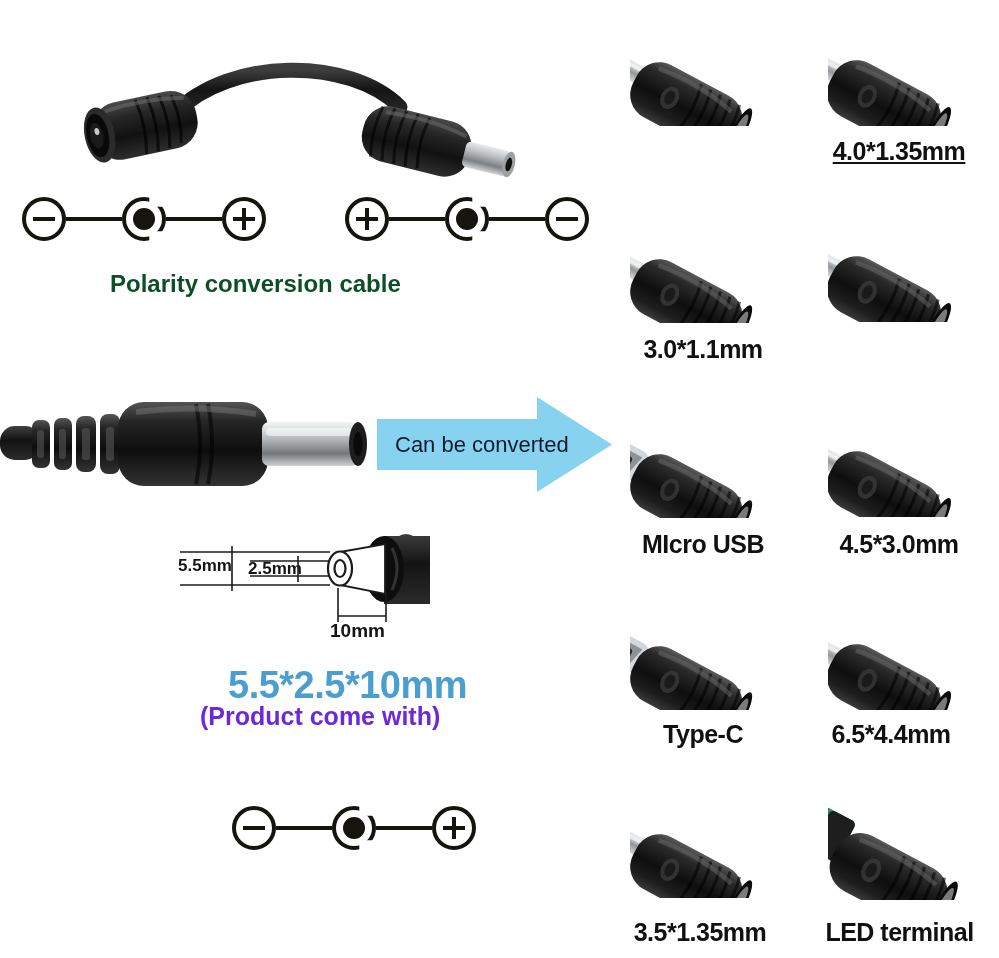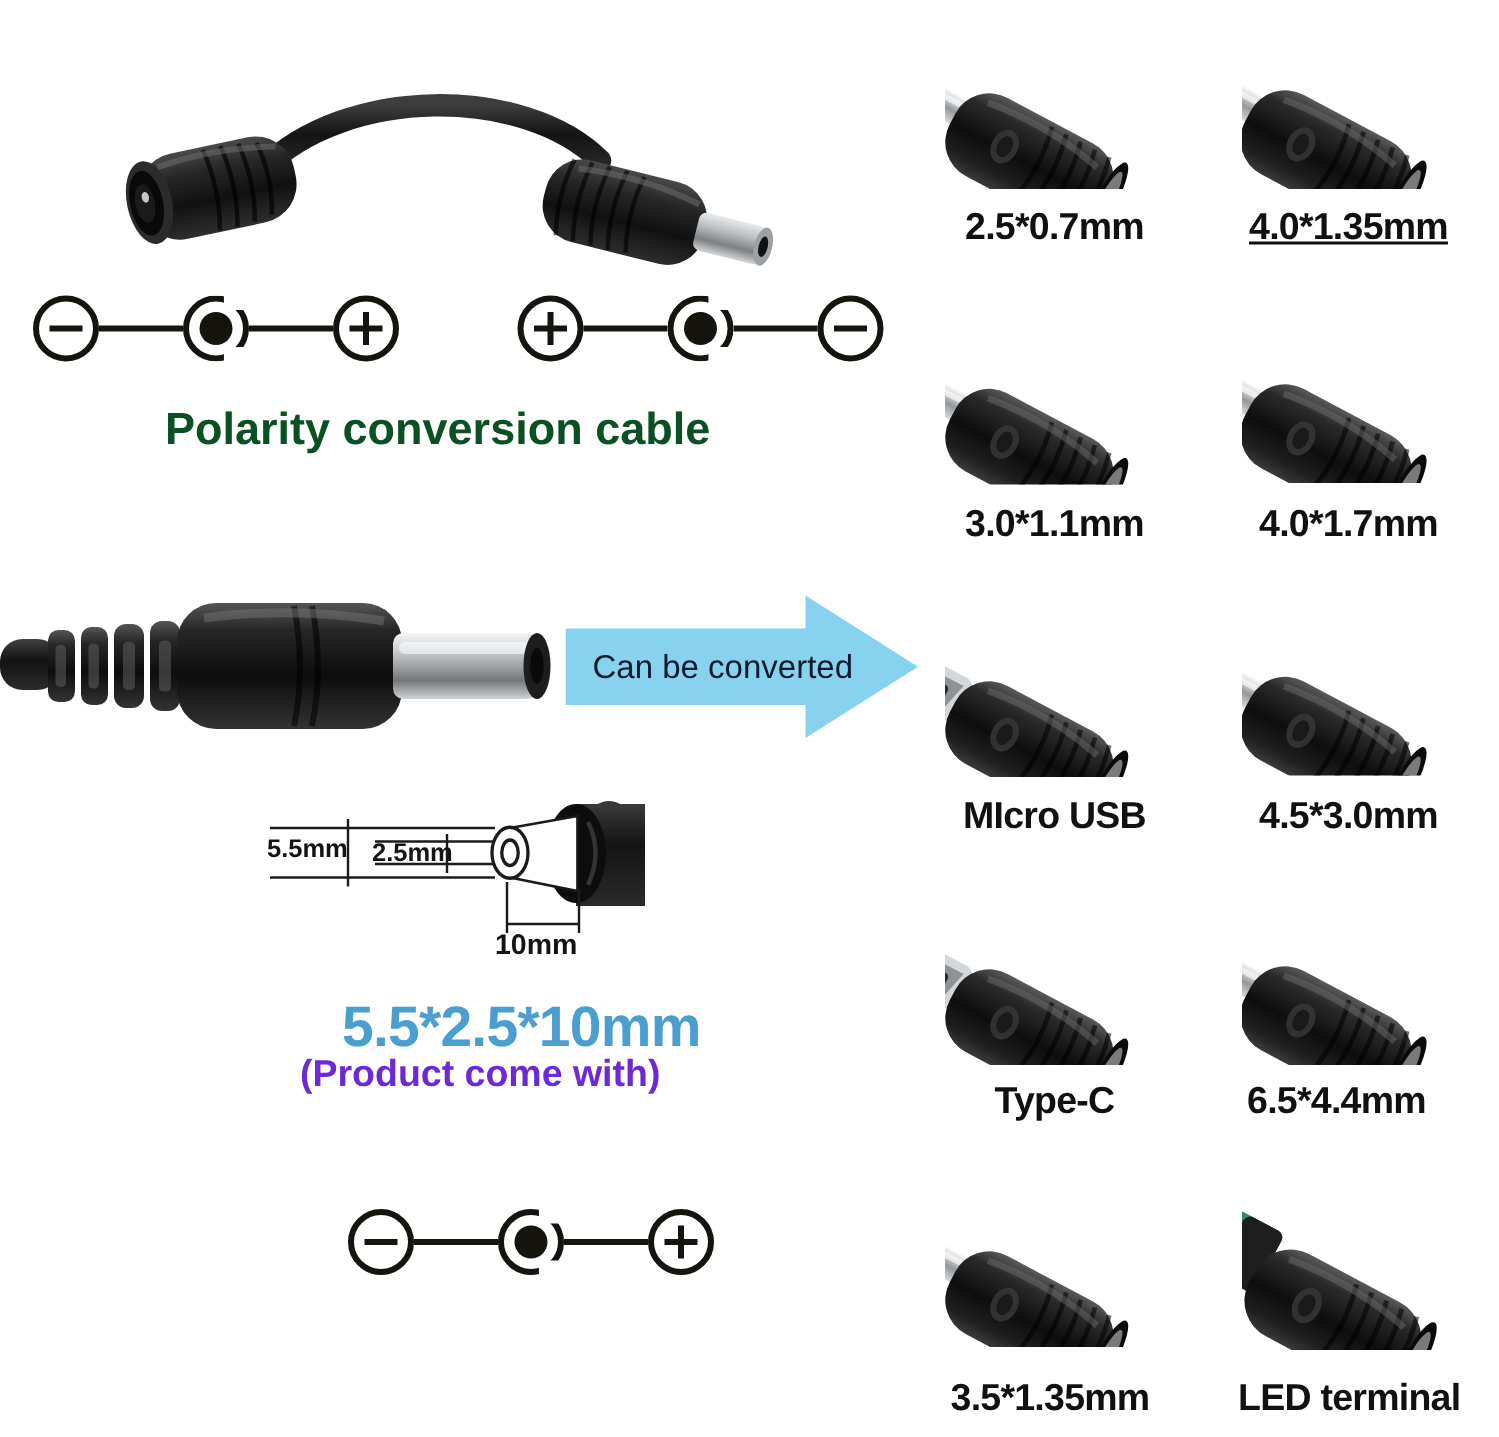--- a/index.html
+++ b/index.html
@@ -141,21 +141,21 @@
   <div class="pcircle plus"></div>
   <div class="bar"></div>
   <div class="pcenter">
     <div class="ring"></div>
       <div class="dot"></div>
   </div>
   <div class="bar"></div>
   <div class="pcircle minus"></div>
 </div>
 
-<div class="abs" style="left:110px;top:270px;font-size:30px;font-weight:bold;color:#0b5024;white-space:nowrap;">Polarity conversion cable</div>
+<div class="abs" style="left:110px;top:270px;font-size:24px;font-weight:bold;color:#0b5024;white-space:nowrap;">Polarity conversion cable</div>
 
 <div class="abs conn" style="left:0px;top:378px;width:385px;height:135px;">
   <svg width="385" height="135" viewBox="0 0 385 135">
     <defs>
       <linearGradient id="bodyG2" x1="0" y1="0" x2="0" y2="1">
         <stop offset="0%" stop-color="#555"></stop>
         <stop offset="22%" stop-color="#262626"></stop>
         <stop offset="58%" stop-color="#0d0d0d"></stop>
         <stop offset="100%" stop-color="#333"></stop>
       </linearGradient>
@@ -301,21 +301,20 @@
           <path d="M95 3 q7 28 0 55" stroke="#000" stroke-opacity=".55" stroke-width="3.2" fill="none"></path>
           <path d="M106 3 q7 28 0 55" stroke="#000" stroke-opacity=".55" stroke-width="3.2" fill="none"></path>
           <path d="M16 9 q44 -6 86 4" stroke="#6e6e6e" stroke-width="4.5" fill="none" opacity=".45"></path>
           <ellipse cx="40" cy="30" rx="9" ry="12" fill="#3a3a3a" opacity=".8"></ellipse>
           <ellipse cx="40" cy="30" rx="5" ry="7.5" fill="#1a1a1a"></ellipse>
           <ellipse cx="118" cy="30" rx="7" ry="29" fill="#0a0a0a"></ellipse>
           <ellipse cx="118" cy="30" rx="4.5" ry="22" fill="#e9e9e9" opacity=".5"></ellipse>
         </g>
       </svg>
     </div>
-  <div class="abs lbl" style="left:8px;top:137px;width:190px;font-size:25px;">2.5*0.7mm</div>
 
   <div class="abs conn" style="left:228px;top:4px;width:140px;height:122px;">
       <svg width="140" height="122" viewBox="0 0 140 120">
         <defs>
           <linearGradient id="b1" x1="0" y1="0" x2="0" y2="1">
             <stop offset="0%" stop-color="#5a5a5a"></stop>
             <stop offset="20%" stop-color="#2a2a2a"></stop>
             <stop offset="55%" stop-color="#0e0e0e"></stop>
             <stop offset="82%" stop-color="#1e1e1e"></stop>
             <stop offset="100%" stop-color="#3a3a3a"></stop>
@@ -418,21 +417,20 @@
           <path d="M95 3 q7 28 0 55" stroke="#000" stroke-opacity=".55" stroke-width="3.2" fill="none"></path>
           <path d="M106 3 q7 28 0 55" stroke="#000" stroke-opacity=".55" stroke-width="3.2" fill="none"></path>
           <path d="M16 9 q44 -6 86 4" stroke="#6e6e6e" stroke-width="4.5" fill="none" opacity=".45"></path>
           <ellipse cx="40" cy="30" rx="9" ry="12" fill="#3a3a3a" opacity=".8"></ellipse>
           <ellipse cx="40" cy="30" rx="5" ry="7.5" fill="#1a1a1a"></ellipse>
           <ellipse cx="118" cy="30" rx="7" ry="29" fill="#0a0a0a"></ellipse>
           <ellipse cx="118" cy="30" rx="4.5" ry="22" fill="#e9e9e9" opacity=".5"></ellipse>
         </g>
       </svg>
     </div>
-  <div class="abs lbl" style="left:200px;top:335px;width:198px;font-size:25px;">4.0*1.7mm</div>
 
   <div class="abs conn" style="left:30px;top:400px;width:140px;height:118px;">
       <svg width="140" height="118" viewBox="0 0 140 120">
         <defs>
           <linearGradient id="b4" x1="0" y1="0" x2="0" y2="1">
             <stop offset="0%" stop-color="#5a5a5a"></stop>
             <stop offset="20%" stop-color="#2a2a2a"></stop>
             <stop offset="55%" stop-color="#0e0e0e"></stop>
             <stop offset="82%" stop-color="#1e1e1e"></stop>
             <stop offset="100%" stop-color="#3a3a3a"></stop>

